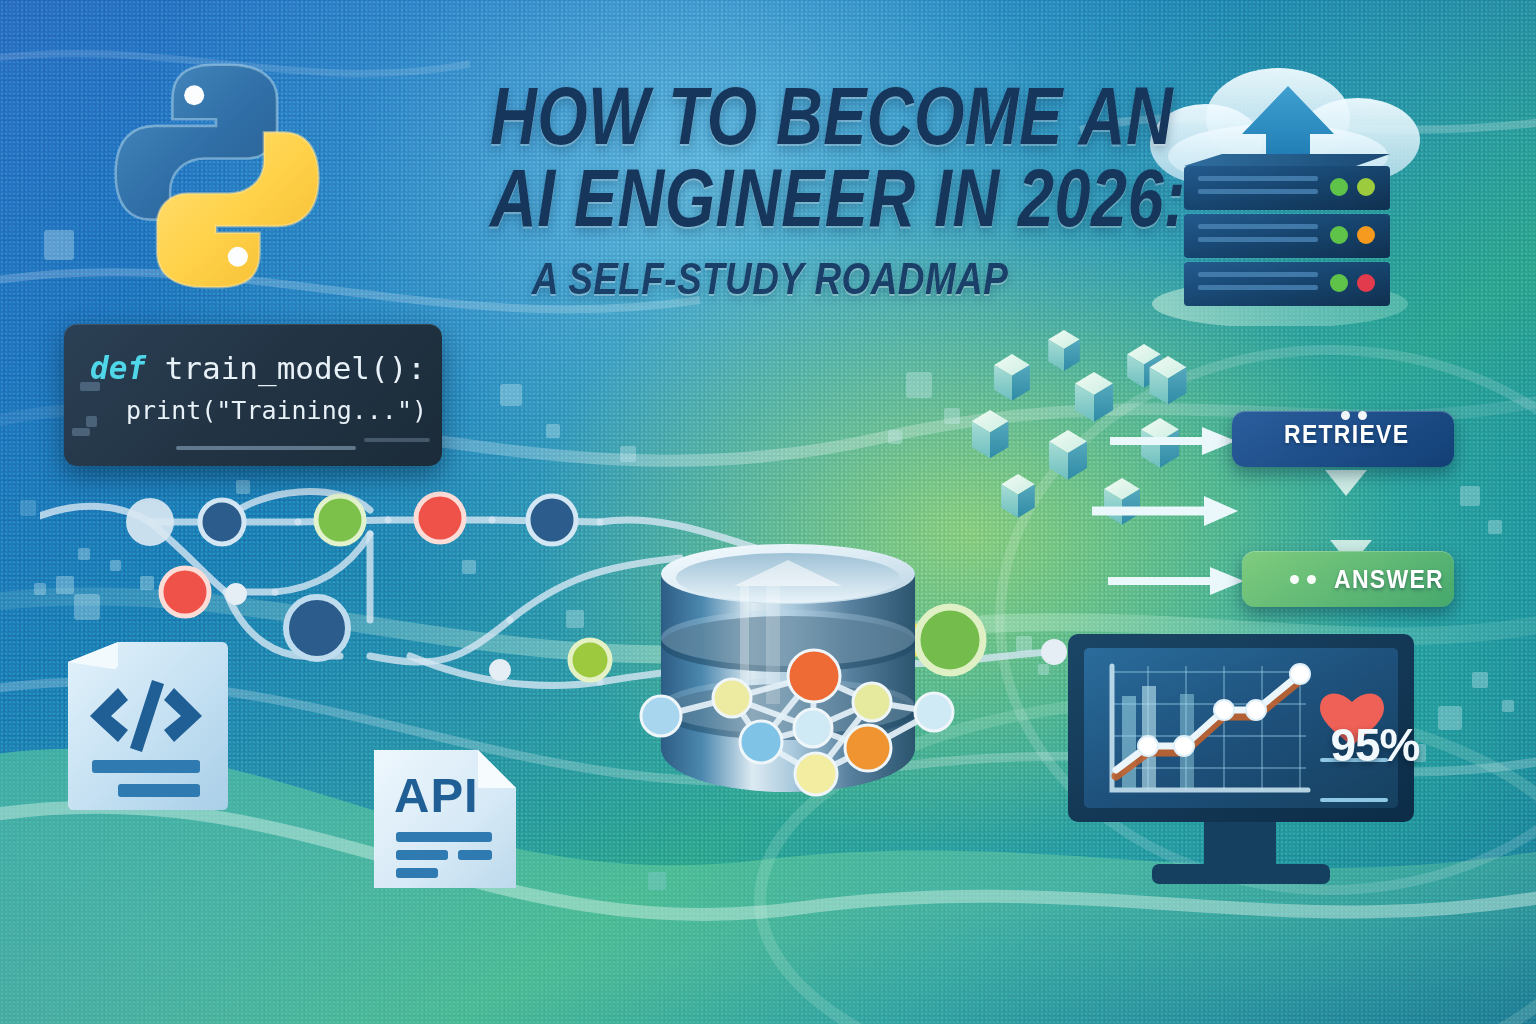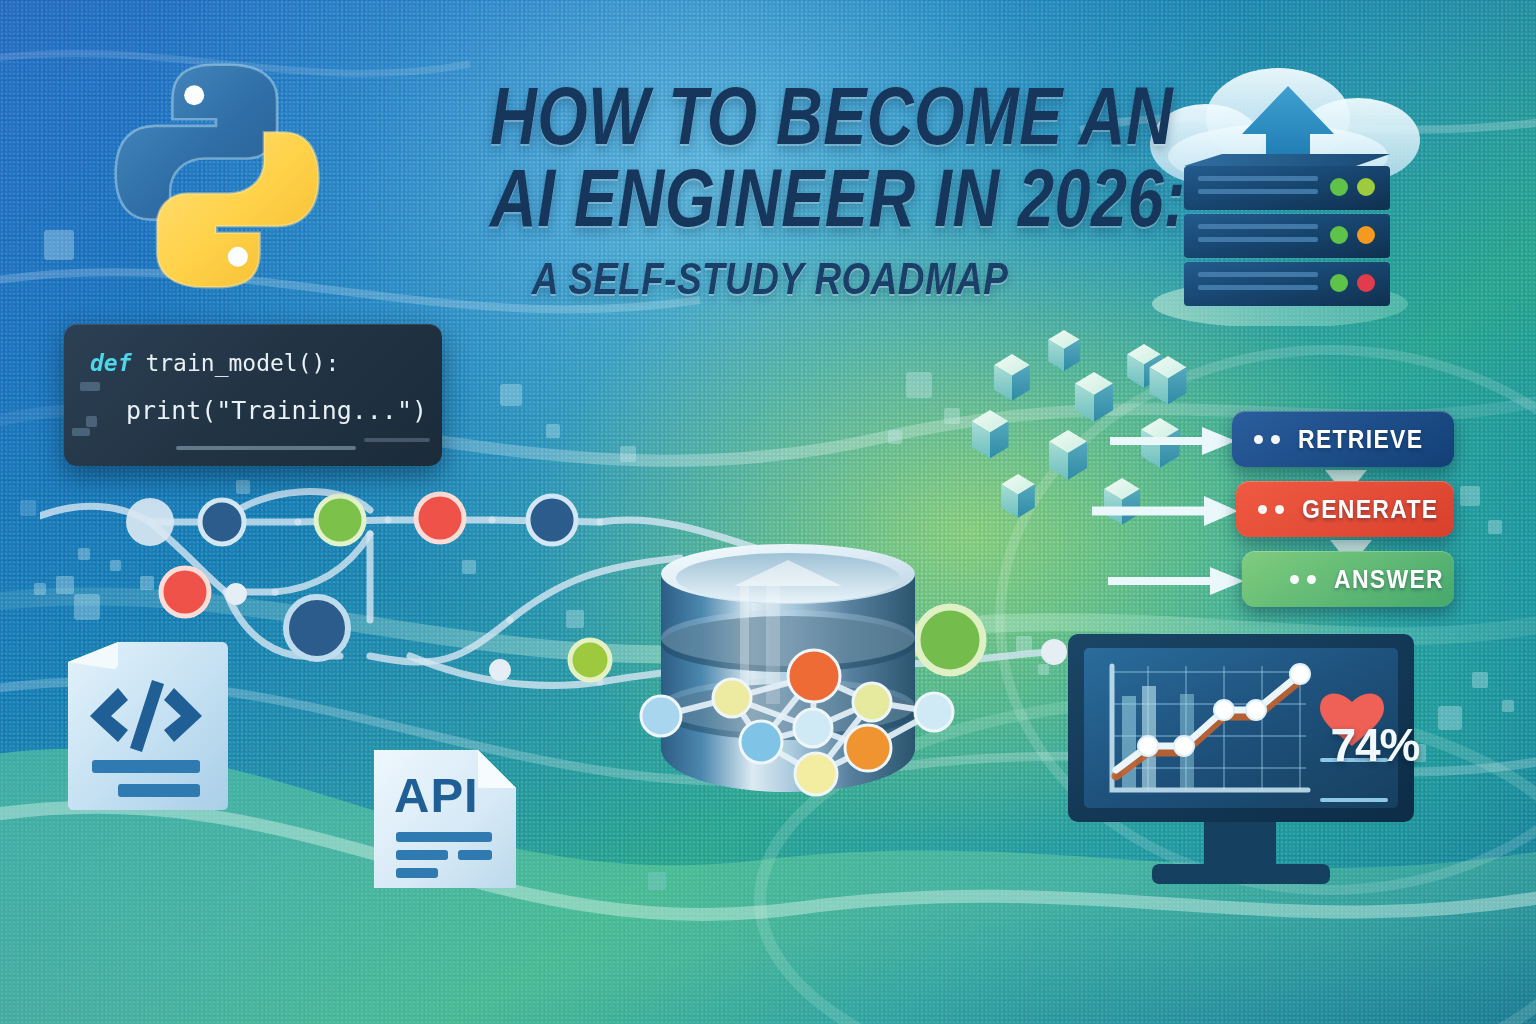--- a/index.html
+++ b/index.html
@@ -53,41 +53,41 @@
 
   
   #code-card{
     position:absolute;left:64px;top:324px;width:378px;height:142px;
     border-radius:13px;
     background:linear-gradient(135deg,#2c4055 0%,#223444 48%,#1b2b3a 100%);
     box-shadow:0 10px 26px rgba(3,26,48,.45), inset 0 1px 0 rgba(255,255,255,.10);
     z-index:26;overflow:hidden;
   }
   #code-card .ln{position:absolute;font-family:"DejaVu Sans Mono",monospace;color:#e8f1f7;white-space:pre;}
-  #ln1{left:26px;top:26px;font-size:23px;}
+  #ln1{left:26px;top:26px;font-size:31px;}
   #ln1 .kw{color:#4fd6e8;font-style:italic;font-weight:bold;}
   #ln2{left:62px;top:72px;font-size:25px;color:#dfe9f2;}
   .cbar{position:absolute;height:4px;border-radius:2px;background:rgba(176,208,232,.45);}
   .cdot{position:absolute;border-radius:2px;background:rgba(160,195,225,.30);}
 
   
   .badge{
     position:absolute;height:56px;border-radius:13px;
     display:flex;align-items:center;
     box-shadow:0 7px 16px rgba(4,32,56,.38), inset 0 1px 0 rgba(255,255,255,.22);
     z-index:24;
   }
   .badge .dots{display:flex;gap:8px;margin-left:22px;}
   .badge .dots i{width:9px;height:9px;border-radius:50%;background:#fff;display:block;opacity:.95;}
   .badge .lbl{
     margin-left:18px;color:#fff;font-weight:700;font-size:25px;letter-spacing:1.4px;
     transform:scaleX(.92);transform-origin:left center;
     text-shadow:0 2px 4px rgba(0,30,55,.38);
   }
-  #badge-retrieve{left:1232px;top:411px;width:222px;background:linear-gradient(150deg,#2b5e9e,#123f75);}
+  #badge-retrieve{left:1232px;top:411px;width:222px;background:linear-gradient(150deg,#2b5e9e,#123f75);flex-direction:column;}
   #badge-generate{left:1236px;top:481px;width:218px;background:linear-gradient(150deg,#f05a42,#d8402c);}
   #badge-answer{left:1242px;top:551px;width:212px;background:linear-gradient(150deg,#7fcc7e,#45a86d);justify-content:flex-end;}
 
   .vchev{position:absolute;z-index:23;opacity:.92;}
 
   
   .arrow{position:absolute;z-index:22;}
 
   
   .abs{position:absolute;}
@@ -356,27 +356,20 @@
     <path d="M2,2 L44,2 L23,28 Z" fill="#d8f0ea"></path>
   </svg>
 
   <div class="badge" id="badge-retrieve">
     <span class="dots">
         <i></i>
         <i></i>
       </span>
     <span class="lbl">RETRIEVE</span>
   </div>
-  <div class="badge" id="badge-generate">
-    <span class="dots">
-        <i></i>
-        <i></i>
-      </span>
-    <span class="lbl">GENERATE</span>
-  </div>
   <div class="badge" id="badge-answer">
     <span class="dots">
         <i></i>
         <i></i>
       </span>
     <span class="lbl">ANSWER</span>
   </div>
 
   <svg class="abs" width="330" height="310" viewBox="0 0 330 310" style="left:636px;top:516px;z-index:20;">
     <defs>
@@ -491,21 +484,21 @@
       <circle cx="200" cy="86" r="10"></circle>
       <circle cx="244" cy="50" r="10"></circle>
     </g>
 
     <path d="M296,78 C282,64 264,68 264,84 C264,100 288,114 296,122 C304,114 328,100 328,84 C328,68 310,64 296,78 Z" fill="#ef6056"></path>
 
     <line x1="266" y1="136" x2="330" y2="136" stroke="#8fc8e4" stroke-width="4" stroke-linecap="round"></line>
     <line x1="266" y1="176" x2="330" y2="176" stroke="#8fc8e4" stroke-width="4" stroke-linecap="round"></line>
   </svg>
   <div class="abs" style="left:1320px;top:718px;width:110px;text-align:center;z-index:23;">
-    <span style="font-weight:700;font-size:46px;color:#f2f9fd;letter-spacing:-1px;text-shadow:0 3px 6px rgba(0,25,45,.45);">74%</span>
+    <span style="font-weight:700;font-size:46px;color:#f2f9fd;letter-spacing:-1px;text-shadow:0 3px 6px rgba(0,25,45,.45);">95%</span>
   </div>
 
   <svg class="abs" width="180" height="180" viewBox="0 0 180 180" style="left:56px;top:636px;z-index:24;">
     <defs>
       <linearGradient id="pap1" x1="0" y1="0" x2="1" y2="1">
         <stop offset="0" stop-color="#e3f2fb"></stop>
           <stop offset=".55" stop-color="#c4e0f2"></stop>
           <stop offset="1" stop-color="#a9cfe8"></stop>
       </linearGradient>
     </defs>

